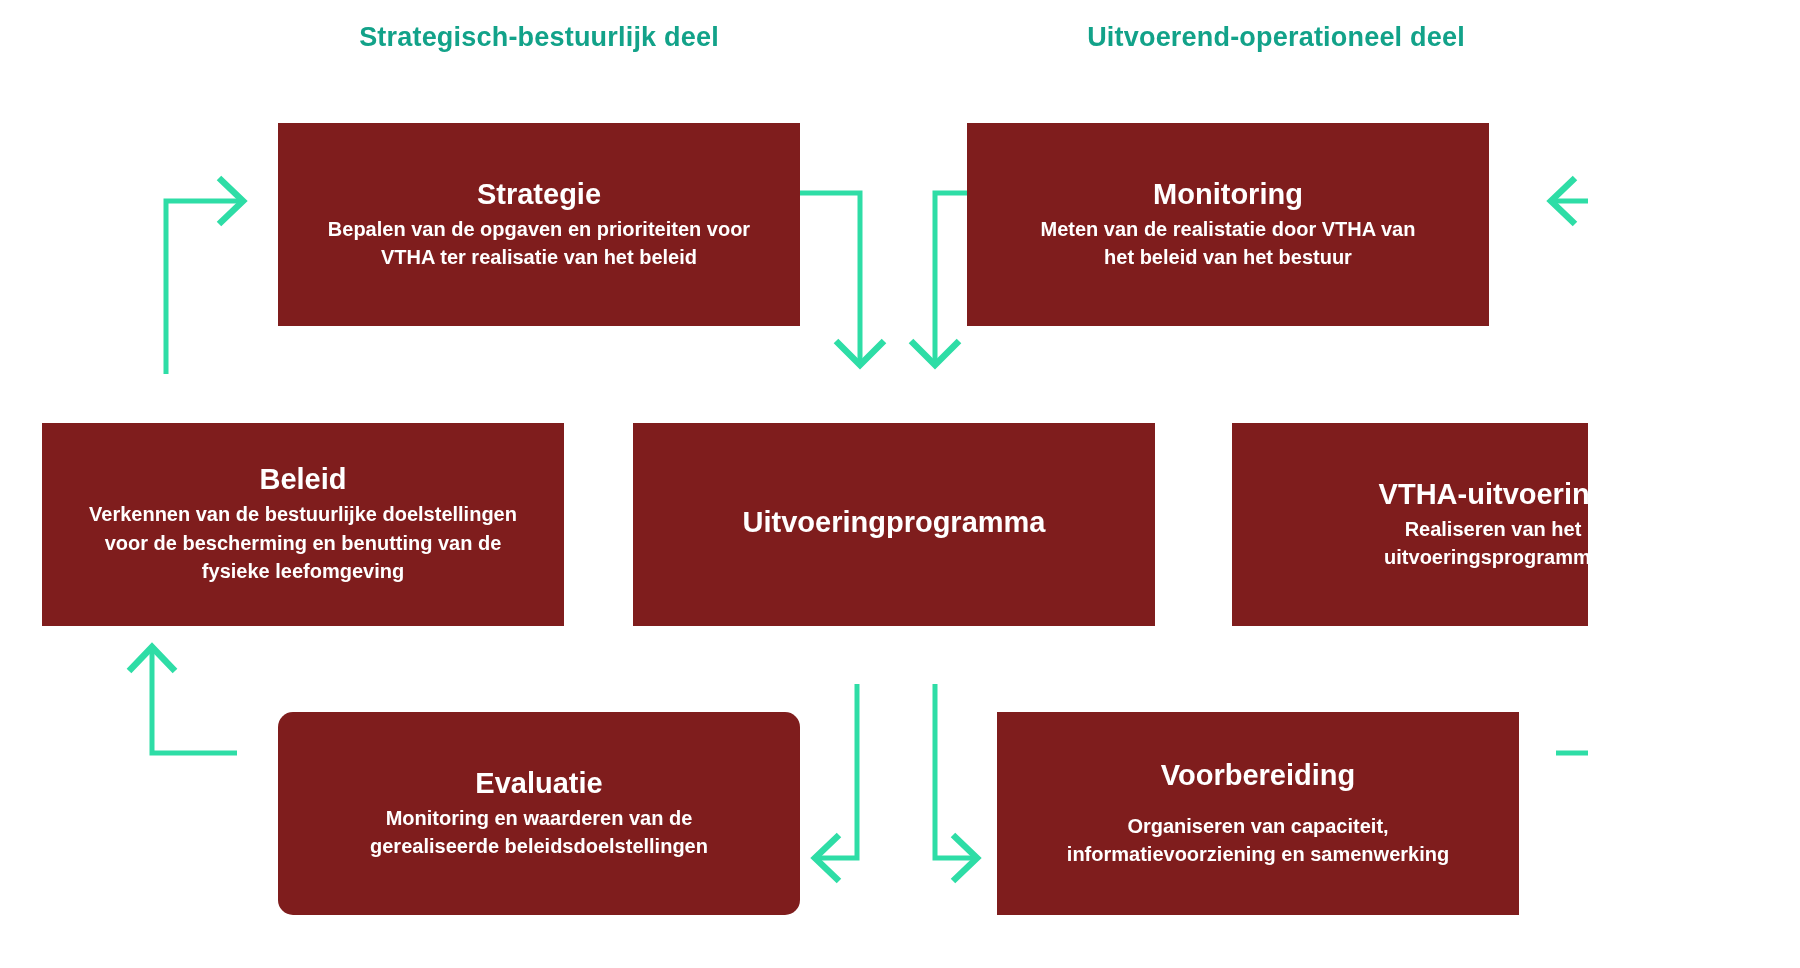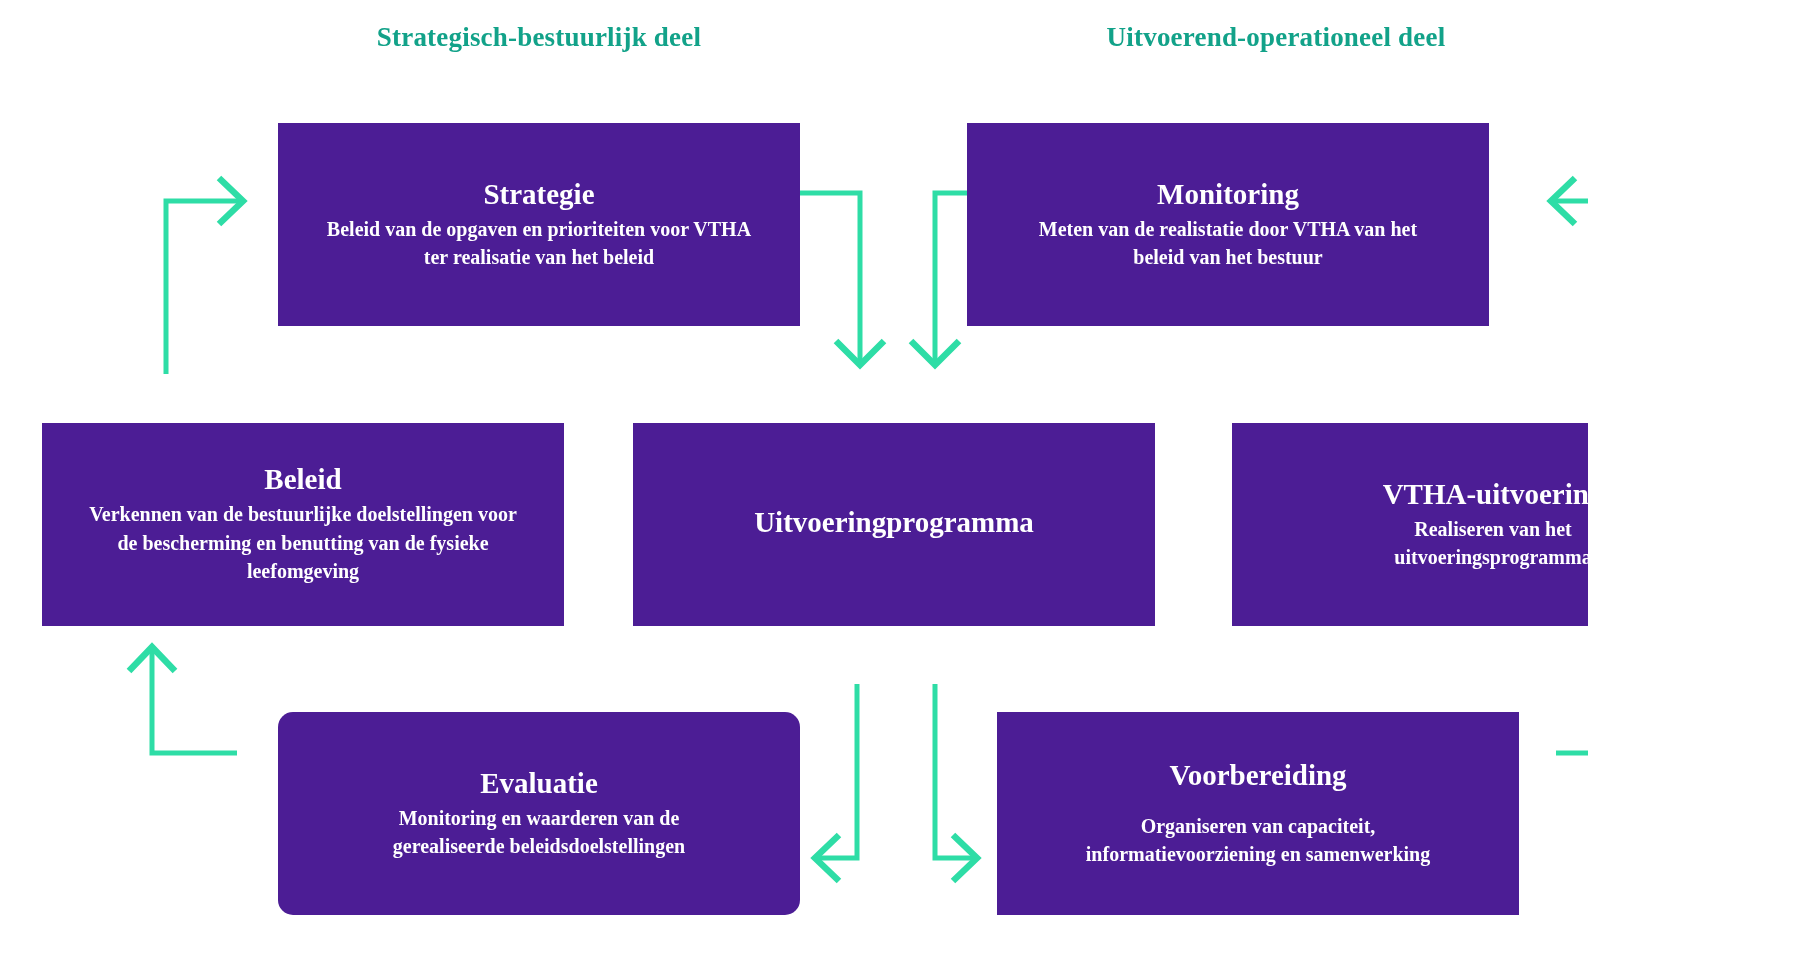--- a/index.html
+++ b/index.html
@@ -1,27 +1,27 @@
 <!DOCTYPE html>
 <html><head>
 <meta charset="utf-8">
 <style>
   html,body{margin:0;padding:0;background:#ffffff;}
   .canvas{
     position:relative;width:1588px;height:968px;background:#ffffff;
-    font-family:Liberation Serif, serif;overflow:hidden;
+    font-family:Liberation Sans, sans-serif;overflow:hidden;
   }
   .section-header{
     position:absolute;top:22px;width:522px;text-align:center;
     font-size:27px;font-weight:bold;color:#12A289;letter-spacing:.2px;
   }
   .h-left{left:278px;}
   .h-right{left:1015px;}
   .box{
-    position:absolute;width:522px;height:203px;background:#4c1d95;color:#ffffff;
+    position:absolute;width:522px;height:203px;background:#7f1d1d;color:#ffffff;
     display:flex;flex-direction:column;justify-content:center;align-items:center;
     text-align:center;
   }
   .box-title{font-size:29px;font-weight:bold;margin-bottom:4px;}
   .box-desc{font-size:20px;font-weight:bold;line-height:1.42;}
   .b-strategie{left:278px;top:123px;}
   .b-monitoring{left:967px;top:123px;}
   .b-beleid{left:42px;top:423px;}
   .b-uitvoering{left:633px;top:423px;}
   .b-vtha{left:1232px;top:423px;}
@@ -77,21 +77,21 @@
       <polyline class="head" points="1575,178 1551,201 1575,224"></polyline>
     </g>
     <g>
       <polyline class="flow" points="1556,753 1640,753 1640,648"></polyline>
       <polyline class="head" points="1617,671 1640,647 1663,671"></polyline>
     </g>
   </svg>
 
   <div class="box b-strategie">
     <div class="box-title">Strategie</div>
-    <div class="box-desc">Beleid van de opgaven en prioriteiten voor VTHA ter realisatie van het beleid</div>
+    <div class="box-desc">Bepalen van de opgaven en prioriteiten voor VTHA ter realisatie van het beleid</div>
   </div>
 
   <div class="box b-monitoring">
     <div class="box-title">Monitoring</div>
     <div class="box-desc">Meten van de realistatie door VTHA van het beleid van het bestuur</div>
   </div>
 
   <div class="box b-beleid">
     <div class="box-title">Beleid</div>
     <div class="box-desc">Verkennen van de bestuurlijke doelstellingen voor de bescherming en benutting van de fysieke leefomgeving</div>

